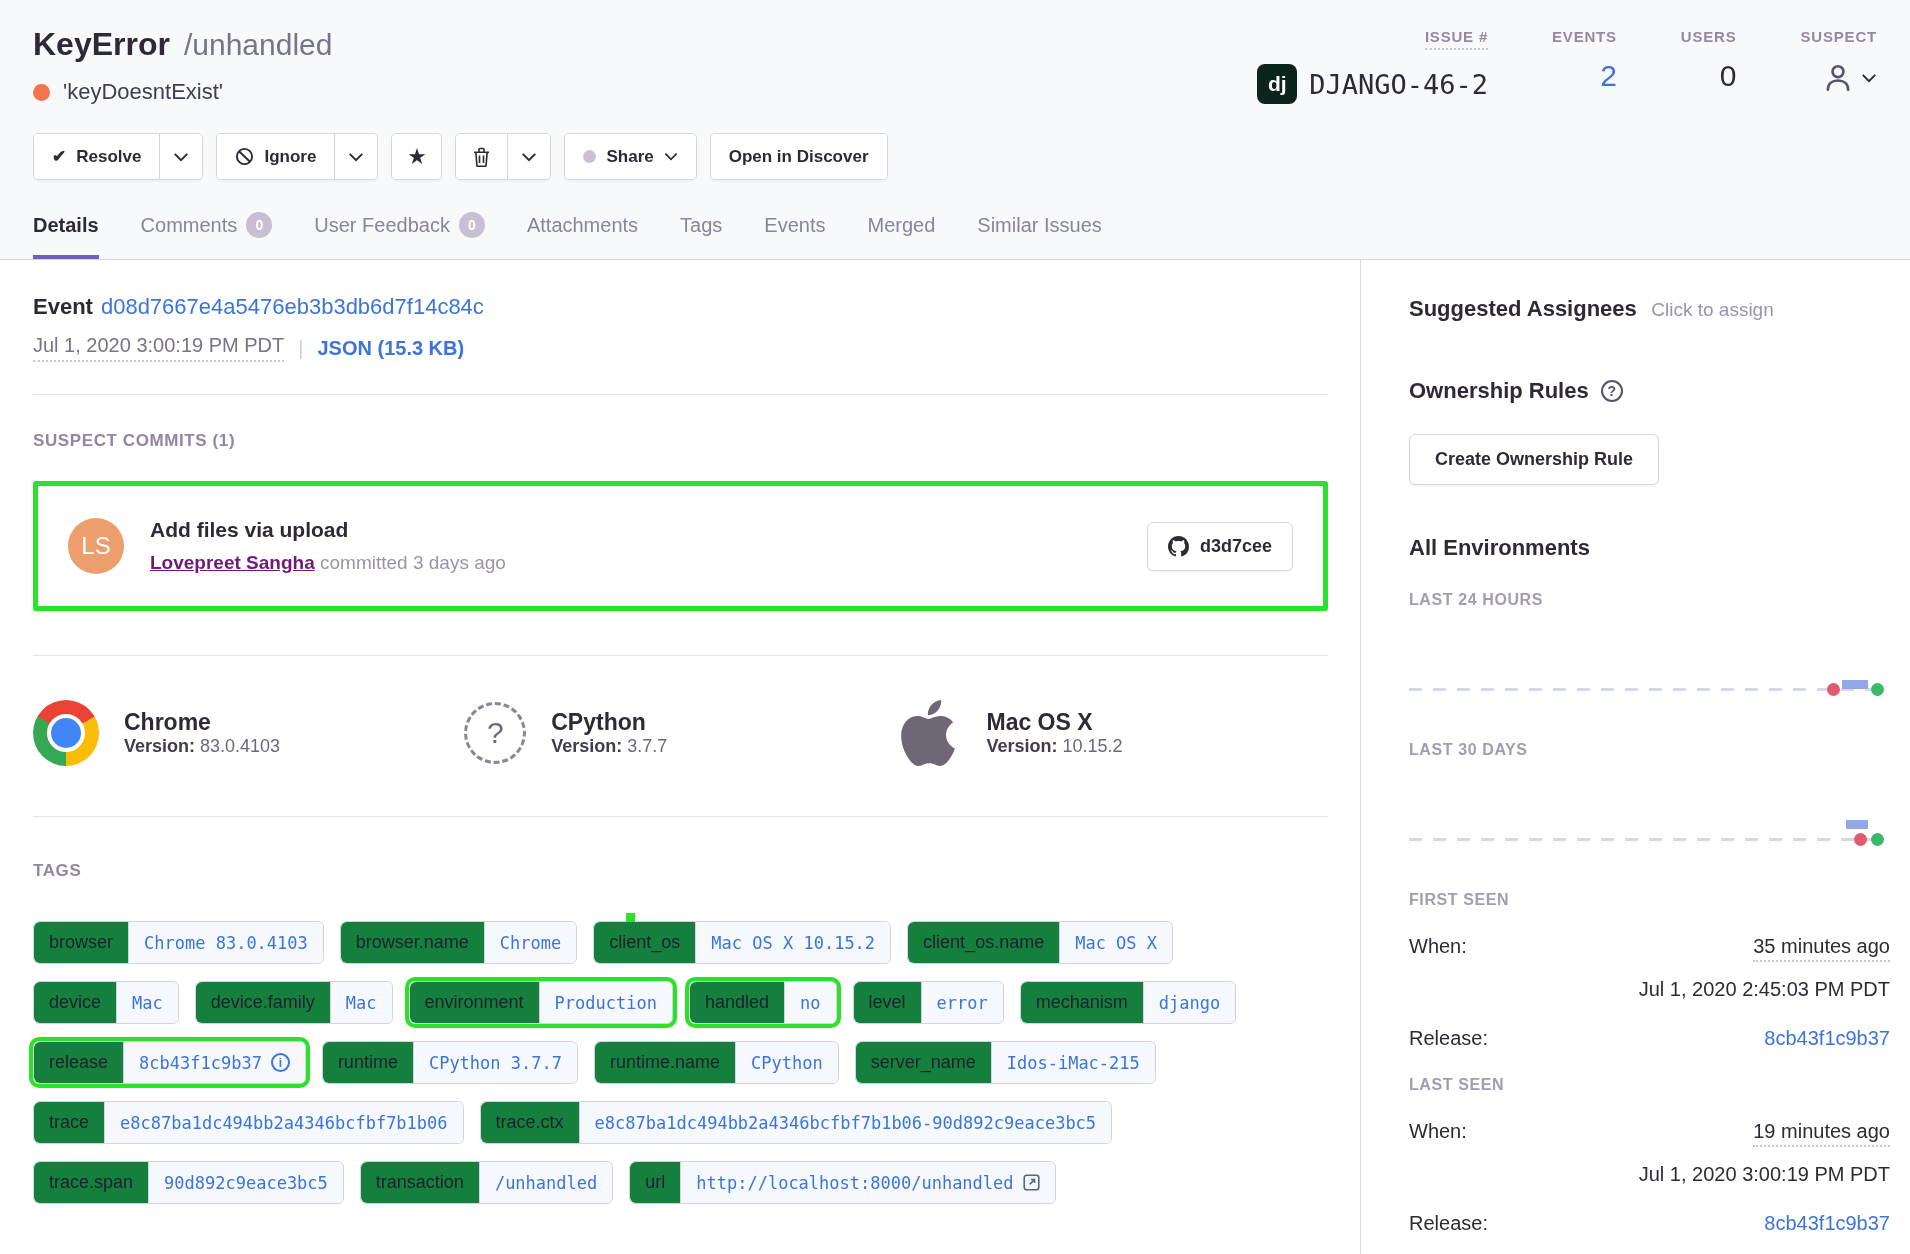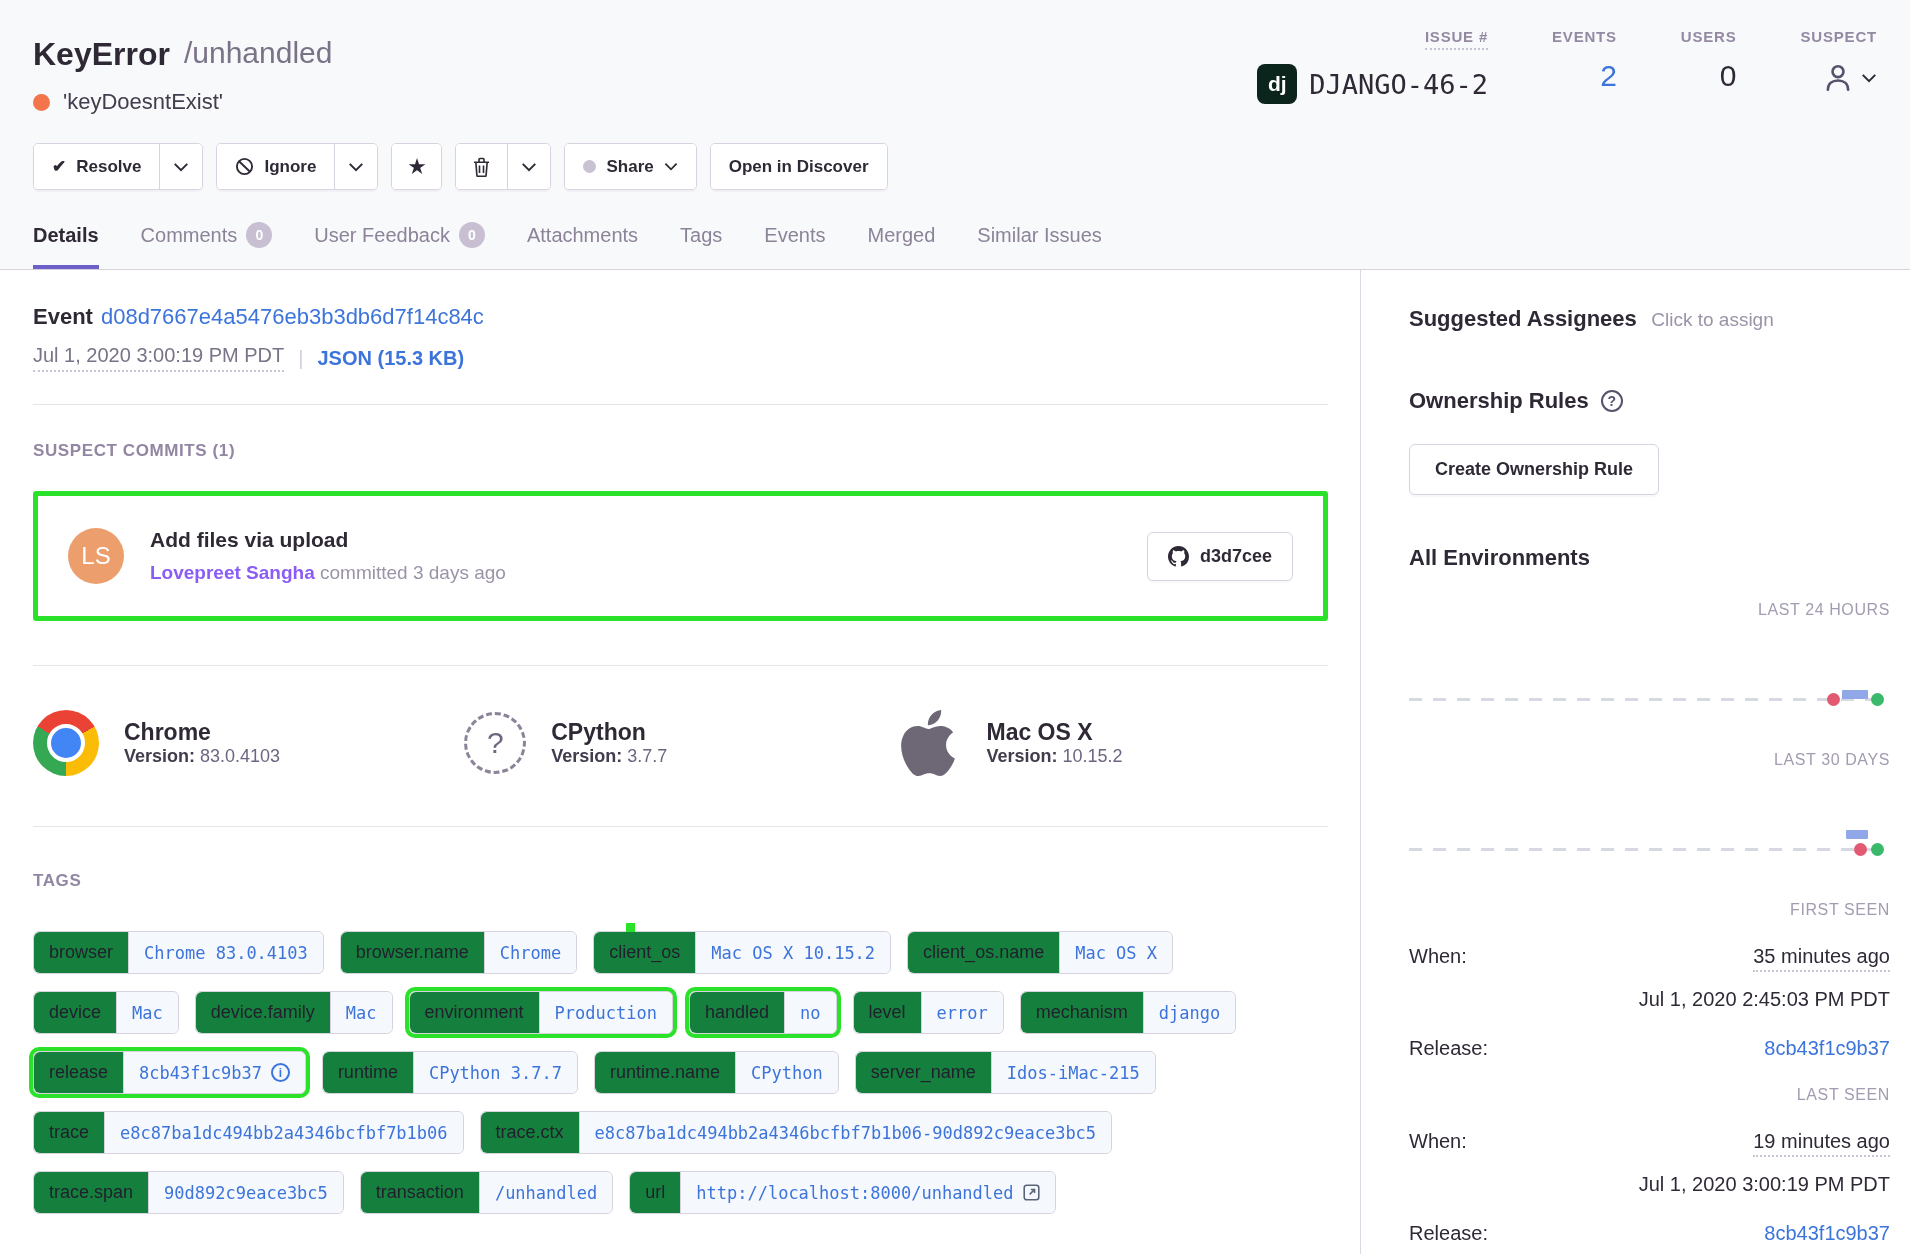--- a/index.html
+++ b/index.html
@@ -6,21 +6,21 @@
   html,body { width:1910px; height:1254px; overflow:hidden; }
   body {
     font-family: "Liberation Sans", sans-serif;
     background:#f8f9fb; color:#2f2936;
   }
   .page { width:1910px; height:1254px; position:relative; }
 
   
   .page-header { padding:26px 33px 0 33px; background:#f8f9fb; }
   .header-top { display:flex; justify-content:space-between; align-items:flex-start; }
-  .title-row { display:flex; align-items:flex-start; gap:14px;margin-top:10px; }
+  .title-row { display:flex; align-items:center; gap:14px; }
   .issue-title { font-size:32px; font-weight:bold; color:#2f2936; }
   .issue-subtitle { font-size:30px; font-weight:normal; color:#7a7287; }
   .culprit-row { margin-top:16px; display:flex; align-items:center; gap:13px; font-size:22px; color:#433c4d; }
   .level-dot { width:17px; height:17px; border-radius:50%; background:#f4744b; display:inline-block; }
 
   .header-stats { display:flex; gap:64px; padding-top:2px; }
   .stat { display:flex; flex-direction:column; align-items:flex-end; gap:14px; }
   .stat-label { font-size:15px; font-weight:bold; letter-spacing:.8px; color:#9489a3; }
   .stat-label.dotted { border-bottom:2px dotted #c7c0d1; padding-bottom:3px; }
   .stat-value { font-size:30px; color:#2f2936; }
@@ -76,21 +76,21 @@
   
   .suspect-section { padding:36px 0 44px 0; border-bottom:1px solid #e7e3ea; }
   .section-heading { font-size:17px; font-weight:bold; letter-spacing:.6px; color:#9286a2; }
   .commit-panel { margin-top:30px; border:5px solid #2be22b; border-radius:3px; background:#fff;
                   display:flex; align-items:center; padding:32px 30px; gap:26px; }
   .avatar { width:56px; height:56px; border-radius:50%; background:#ec9e6d; color:#fff; font-size:24px;
             display:flex; align-items:center; justify-content:center; flex:none; }
   .commit-info { flex:1; }
   .commit-msg { font-size:21px; font-weight:bold; color:#2f2936; }
   .commit-meta { margin-top:10px; font-size:19px; color:#9b93a8; }
-  .commit-author { font-weight:bold; color:#8b5cf6; }
+  .commit-author { font-weight:bold; color:#701a75;text-decoration:underline; }
   .sha-btn { display:flex; align-items:center; gap:11px; border:1px solid #d9d2e0; border-radius:6px;
              background:#fff; font-family:inherit; font-size:18px; font-weight:bold; color:#2f2936;
              padding:13px 20px; cursor:pointer; box-shadow:0 2px 1px rgba(70,60,90,.04); }
 
   
   .contexts { display:flex; padding:44px 0 50px 0; border-bottom:1px solid #e7e3ea; }
   .ctx { width:33.3%; display:flex; align-items:center; gap:25px; }
   .ctx-icon { width:66px; height:66px; flex:none; }
   .chrome-icon { width:66px; height:66px; border-radius:50%; position:relative;
     background:conic-gradient(from 60deg, #fbbc05 0 120deg, #34a853 0 240deg, #ea4335 0 360deg); }
@@ -121,21 +121,21 @@
   .side-title { font-size:22px; font-weight:bold; color:#2f2936; }
   .side-hint { font-size:19px; color:#9b93a8; font-weight:normal; margin-left:10px; }
   .assignees { margin-bottom:56px; }
   .ownership-title { display:flex; align-items:center; gap:12px; margin-bottom:30px; }
   .help-circle { width:22px; height:22px; border:2px solid #57516b; border-radius:50%; color:#57516b;
                  font-size:14px; font-weight:bold; display:inline-flex; align-items:center; justify-content:center; }
   .create-rule-btn { border:1px solid #d9d2e0; border-radius:6px; background:#fff; font-family:inherit;
                      font-size:18px; font-weight:bold; color:#2f2936; padding:14px 25px; cursor:pointer;
                      box-shadow:0 2px 1px rgba(70,60,90,.04); margin-bottom:50px; }
   .all-env { margin-bottom:30px; }
-  .side-caps { font-size:16px; font-weight:normal; letter-spacing:.6px; color:#a39bb0;text-align:right; }
+  .side-caps { font-size:16px; font-weight:bold; letter-spacing:.6px; color:#a39bb0; }
   .sparkline { position:relative; height:14px; margin:74px 6px 44px 0; }
   .spark-dash { position:absolute; left:0; right:0; top:5px; height:3px;
     background:repeating-linear-gradient(90deg,#d4d9e2 0 13px, transparent 13px 24px); }
   .spark-dot { position:absolute; width:13px; height:13px; border-radius:50%; top:0; }
   .spark-dot.red { background:#e25a72; }
   .spark-dot.green { background:#3bb96b; }
   .spark-bar { position:absolute; height:9px; background:#90a8e8; border-radius:1px; }
   .seen-block { margin-bottom:26px; }
   .seen-row { display:flex; justify-content:space-between; align-items:baseline; margin-top:26px; font-size:20px; color:#2f2936; }
   .seen-label { color:#2f2936; }

